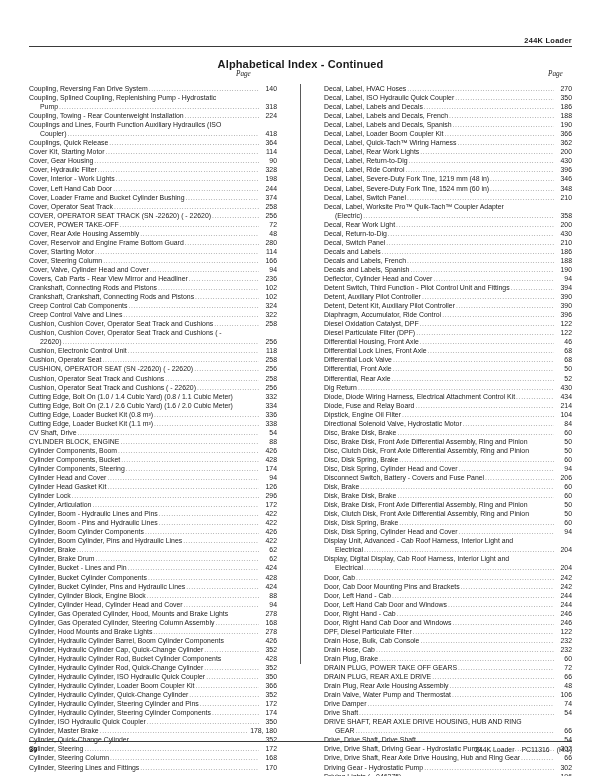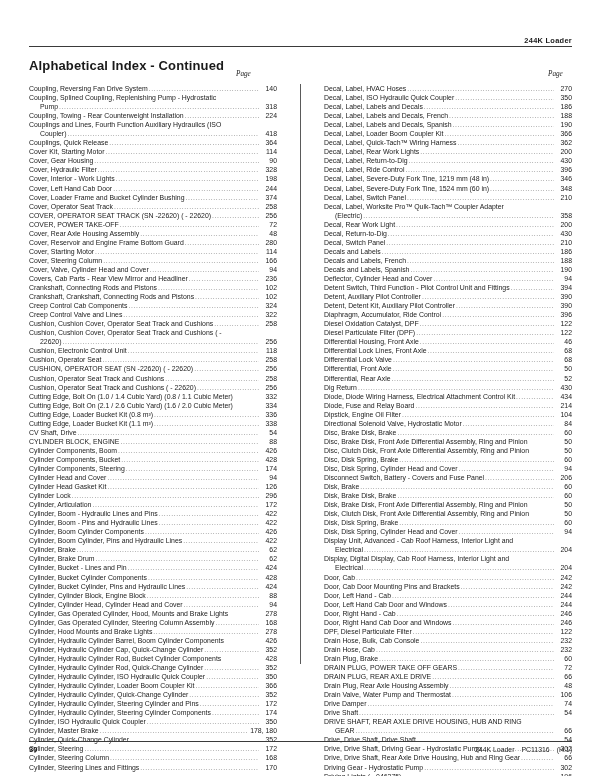--- a/index.html
+++ b/index.html
@@ -40,22 +40,22 @@
   .header-rule {
     border-bottom: 1.4px solid #3a3a3a;
     width: 100%;
     height: 0;
   }
   .index-title {
     position: absolute;
     left: 29px;
     top: 58px;
     width: 543px;
-    text-align: left;
-    font-size: 13px;
+    text-align: center;
+    font-size: 11px;
     font-weight: bold;
     letter-spacing: 0.15px;
   }
 
   
   .page-word {
     position: absolute;
     font-size: 7.2px;
     font-style: italic;
     font-family: "Liberation Serif", serif;

